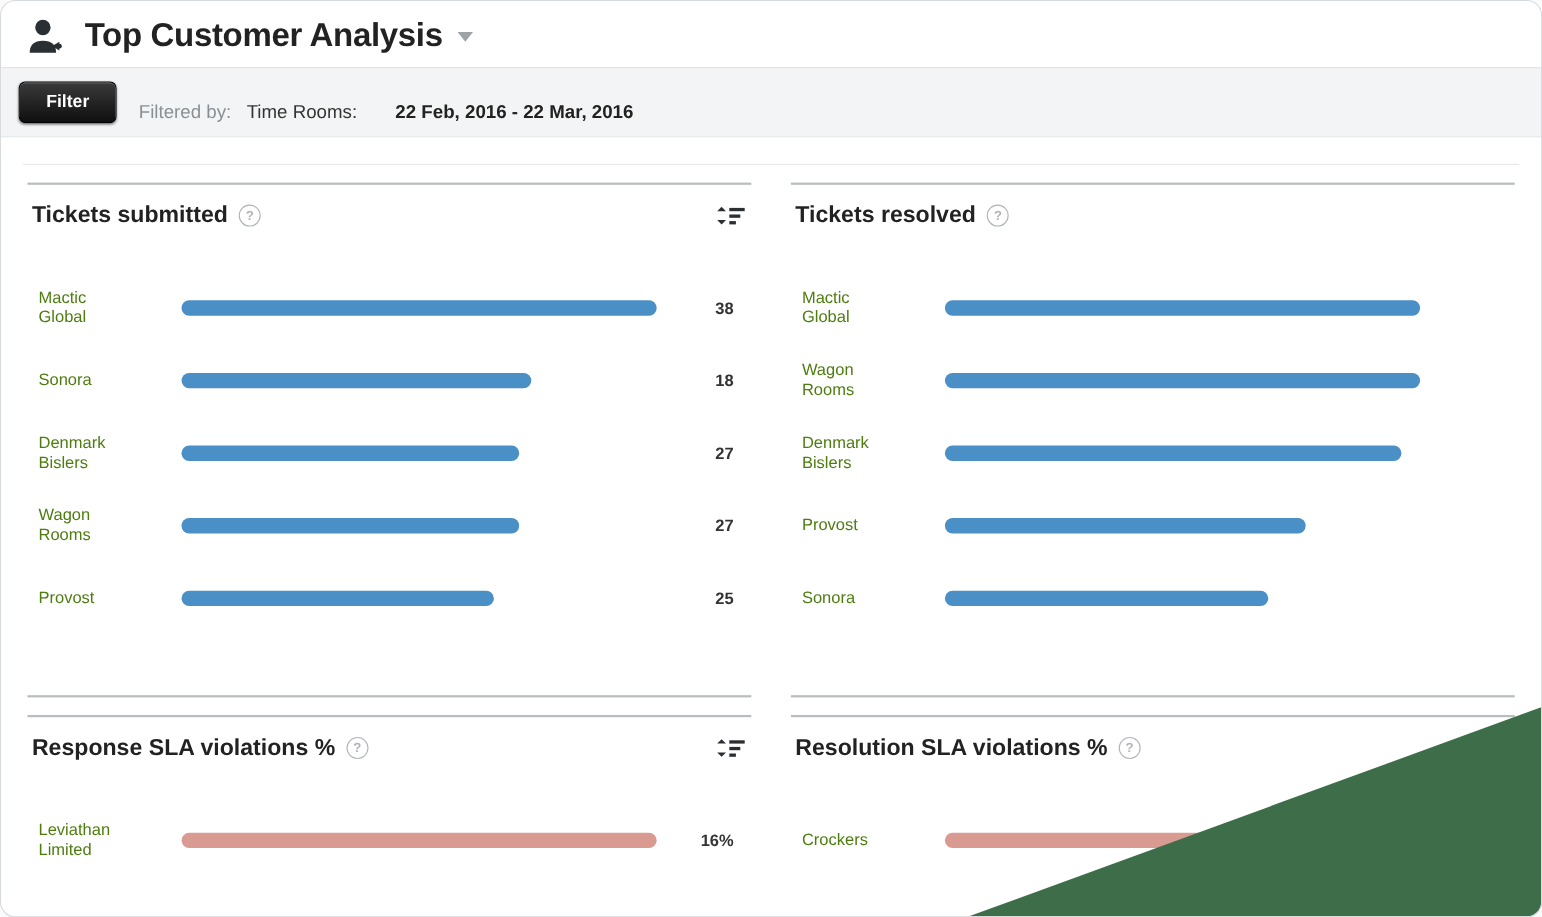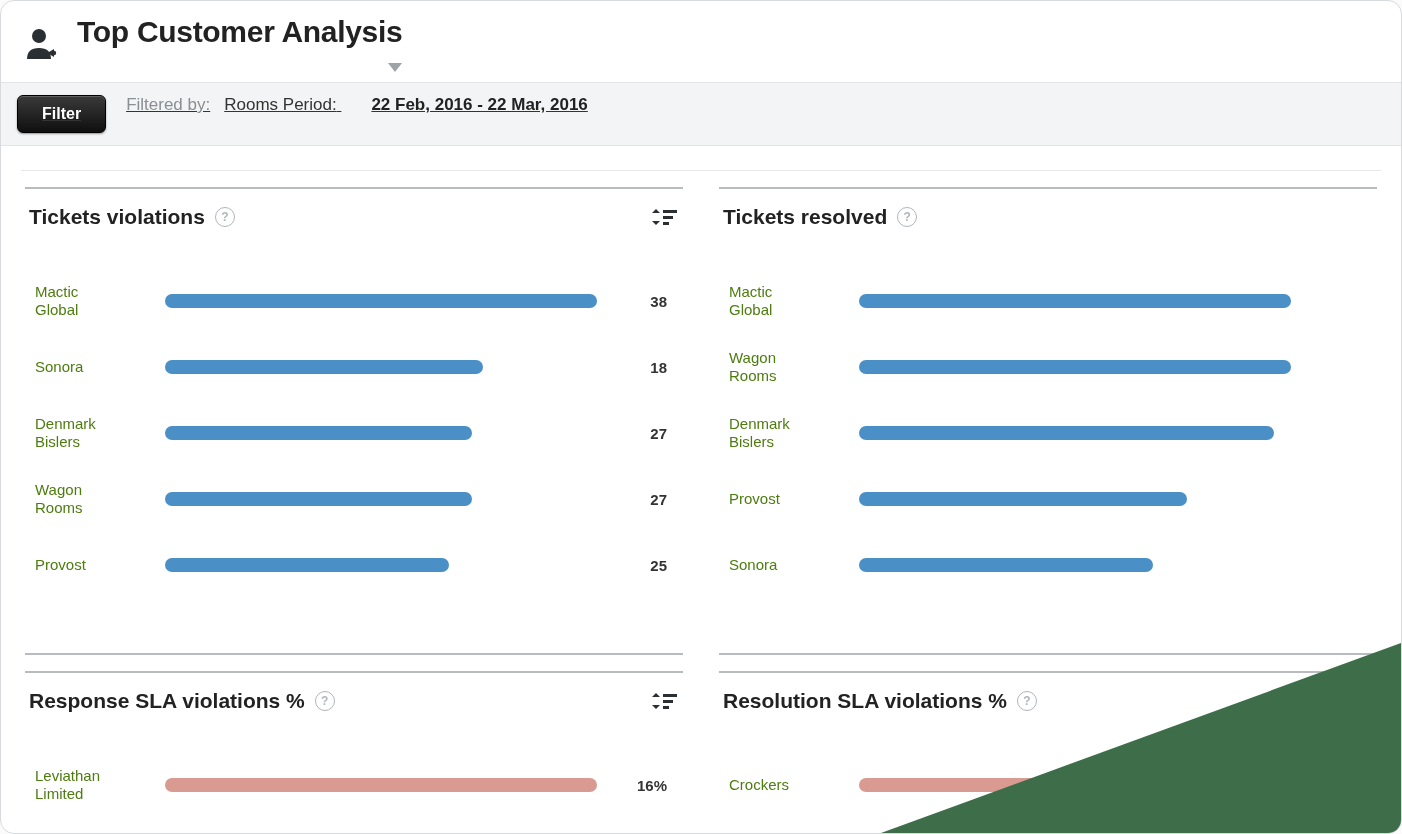--- a/index.html
+++ b/index.html
@@ -27,36 +27,34 @@
     padding:14px 22px 10px 22px;
   }
   .avatar{
     width:36px;height:36px;margin-right:18px;
     display:flex;align-items:center;justify-content:center;
     position:relative;
   }
   .avatar-svg{width:36px;height:36px;}
   .page-title{
     font-size:30px;font-weight:700;letter-spacing:-0.3px;color:#222;
-    display:flex;align-items:flex-end;gap:14px;
+    display:flex;align-items:center;gap:14px;
     cursor:pointer;
-    flex-direction:column;
   }
   .tri-down{
     width:0;height:0;border-left:7px solid transparent;border-right:7px solid transparent;
     border-top:9px solid #9ea3a8;
   }
   
   .filter-bar{
-    display:flex;align-items:flex-start;gap:20px;
+    display:flex;align-items:flex-end;gap:20px;
     padding:12px 16px;
     background:var(--bg-filter);
     border-top:1px solid #e2e5e8;
     border-bottom:1px solid #e2e5e8;
-    text-decoration:underline;
   }
   .filter-btn{
     background:linear-gradient(#3a3a3a,#0f0f0f);
     color:#fff;font-weight:700;font-size:16px;
     border:1px solid #000;border-radius:6px;
     padding:9px 24px;
     box-shadow:inset 0 1px 0 rgba(255,255,255,0.2), 0 1px 2px rgba(0,0,0,0.4);
     cursor:pointer;
   }
   .filter-meta{display:flex;align-items:center;gap:14px;font-size:17px;}
@@ -154,35 +152,35 @@
       <span>Top Customer Analysis</span>
       <span class="tri-down"></span>
     </div>
   </div>
 
   <div class="filter-bar">
     <button class="filter-btn">Filter</button>
     <div class="filter-meta">
       <span class="filter-label">Filtered by:</span>
       <span>
-        <span class="filter-period-label">Rooms Period:</span>
+        <span class="filter-period-label">Time Rooms:</span>
         <span class="filter-period-value">22 Feb, 2016 - 22 Mar, 2016</span>
       </span>
     </div>
   </div>
 
   <div class="spacer-strip"></div>
   <div class="thin-rule"></div>
 
   <div class="panels">
 
     <div class="panel">
       <div class="panel-header">
         <div class="panel-title">
-          <span>Tickets violations</span>
+          <span>Tickets submitted</span>
           <span class="help-circle">?</span>
         </div>
         <div class="sort-icon">
           <svg width="28" height="22" viewBox="0 0 28 22">
             <path d="M5 3 L9 7 L1 7 Z" fill="#2b2f33"></path>
             <path d="M5 19 L1 15 L9 15 Z" fill="#2b2f33"></path>
             <rect x="12" y="4" width="14" height="3" fill="#2b2f33"></rect>
             <rect x="12" y="10" width="10" height="3" fill="#2b2f33"></rect>
             <rect x="12" y="16" width="6" height="3" fill="#2b2f33"></rect>
           </svg>

